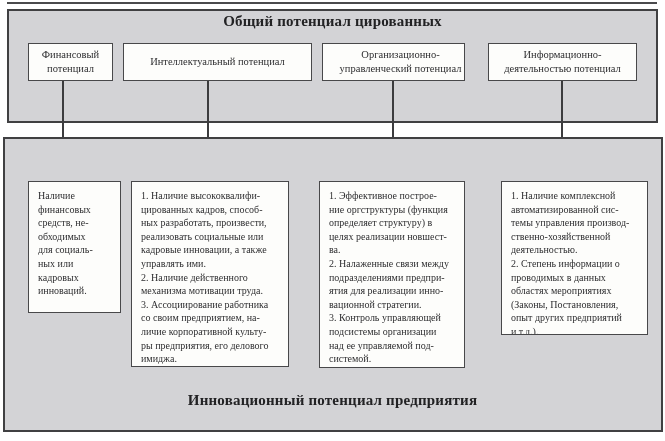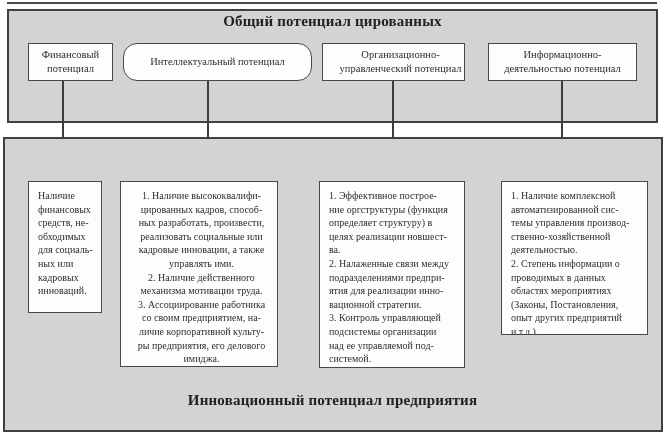--- a/index.html
+++ b/index.html
@@ -21,29 +21,29 @@
   .title-top{top:13px;}
   .title-bottom{top:392px;}
   .node{
     position:absolute;background:#fdfdfb;border:1.5px solid #48484a;box-sizing:border-box;
   }
   .top-node{
     top:43px;height:38px;display:flex;align-items:center;justify-content:center;
     text-align:center;font-size:10.5px;line-height:14px;white-space:pre-line;
   }
   .tn1{left:28px;width:85px;}
-  .tn2{left:123px;width:189px;border-radius:14px;}
+  .tn2{left:123px;width:189px;}
   .tn3{left:322px;width:143px;padding-left:14px;}
   .tn4{left:488px;width:149px;}
   .low-node{
     top:181px;font-size:10px;line-height:13.6px;white-space:pre-line;
     padding:7px 4px 0 9px;overflow:hidden;
   }
-  .ln1{left:28px;width:74px;height:132px;}
-  .ln2{left:120px;width:158px;height:186px;text-align:center;}
+  .ln1{left:28px;width:93px;height:132px;}
+  .ln2{left:131px;width:158px;height:186px;}
   .ln3{left:319px;width:146px;height:187px;}
   .ln4{left:501px;width:147px;height:154px;}
   .conn-line{position:absolute;top:81px;height:82px;width:2px;background:#3c3c3e;}
   .conn-head{
     position:absolute;top:161px;width:0;height:0;
     border-left:7px solid transparent;border-right:7px solid transparent;
     border-top:13px solid #333335;
   }
   .cl1{left:62px;} .ch1{left:57px;}
   .cl2{left:207px;} .ch2{left:202px;}

